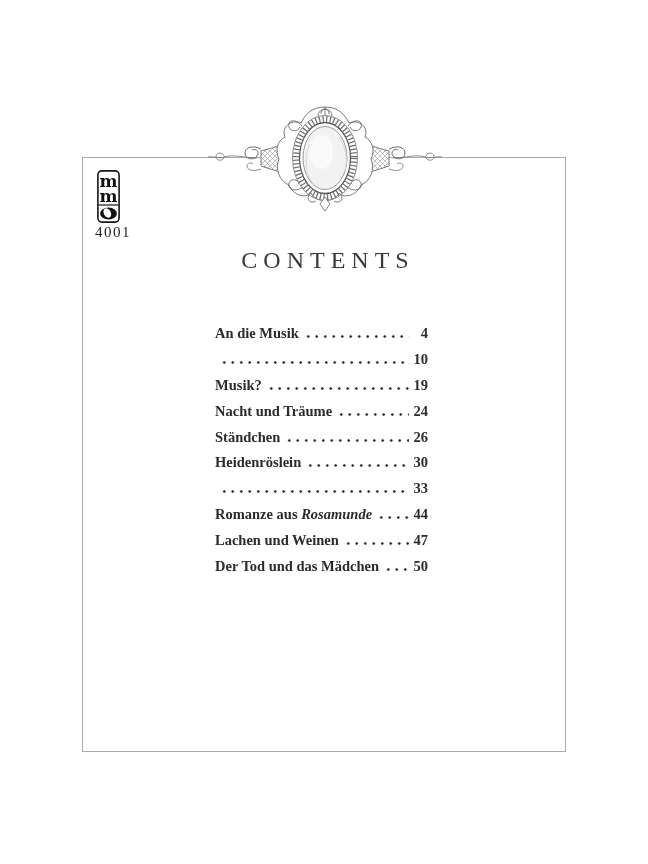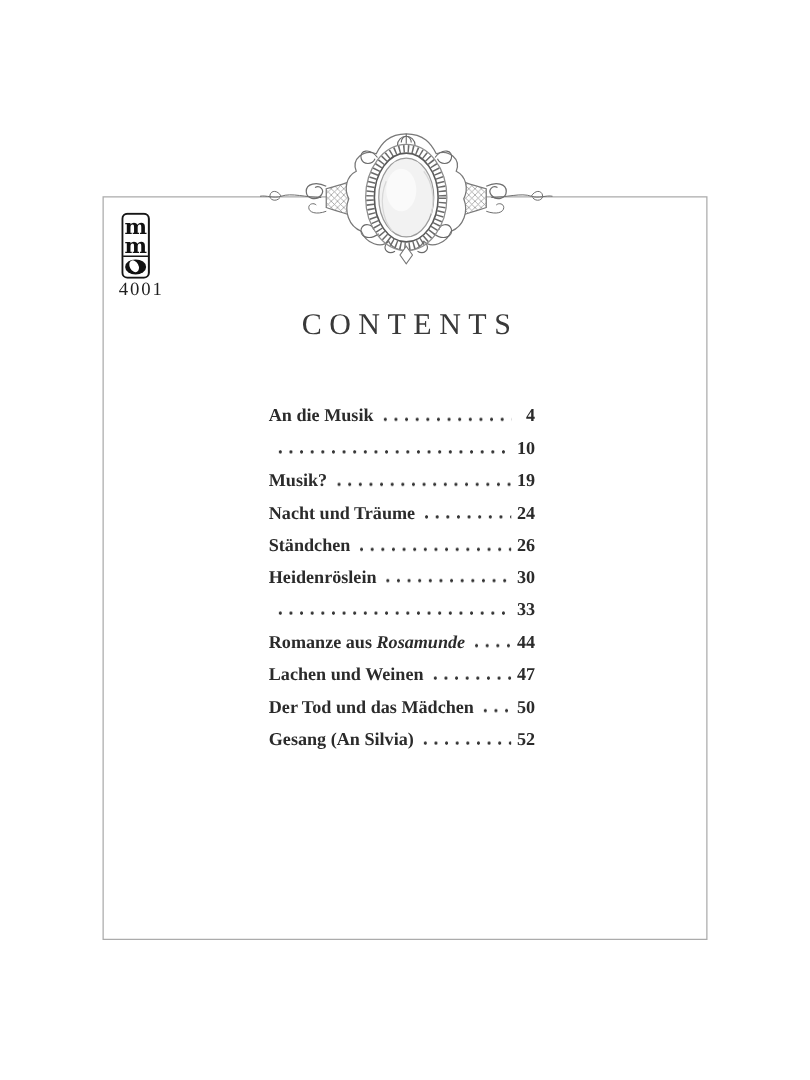--- a/index.html
+++ b/index.html
@@ -159,22 +159,16 @@
       <span class="p">47</span>
     </div>
 
     <div class="row">
       <span class="t">Der Tod und das Mädchen</span>
         <span class="ti"></span>
       <span class="leader"></span>
       <span class="p">50</span>
     </div>
 
-    <div class="row">
-      <span class="t">Gesang (An Silvia)</span>
-        <span class="ti"></span>
-      <span class="leader"></span>
-      <span class="p">52</span>
-    </div>
 
   </div>
 
 </div>
 
 </body></html>

